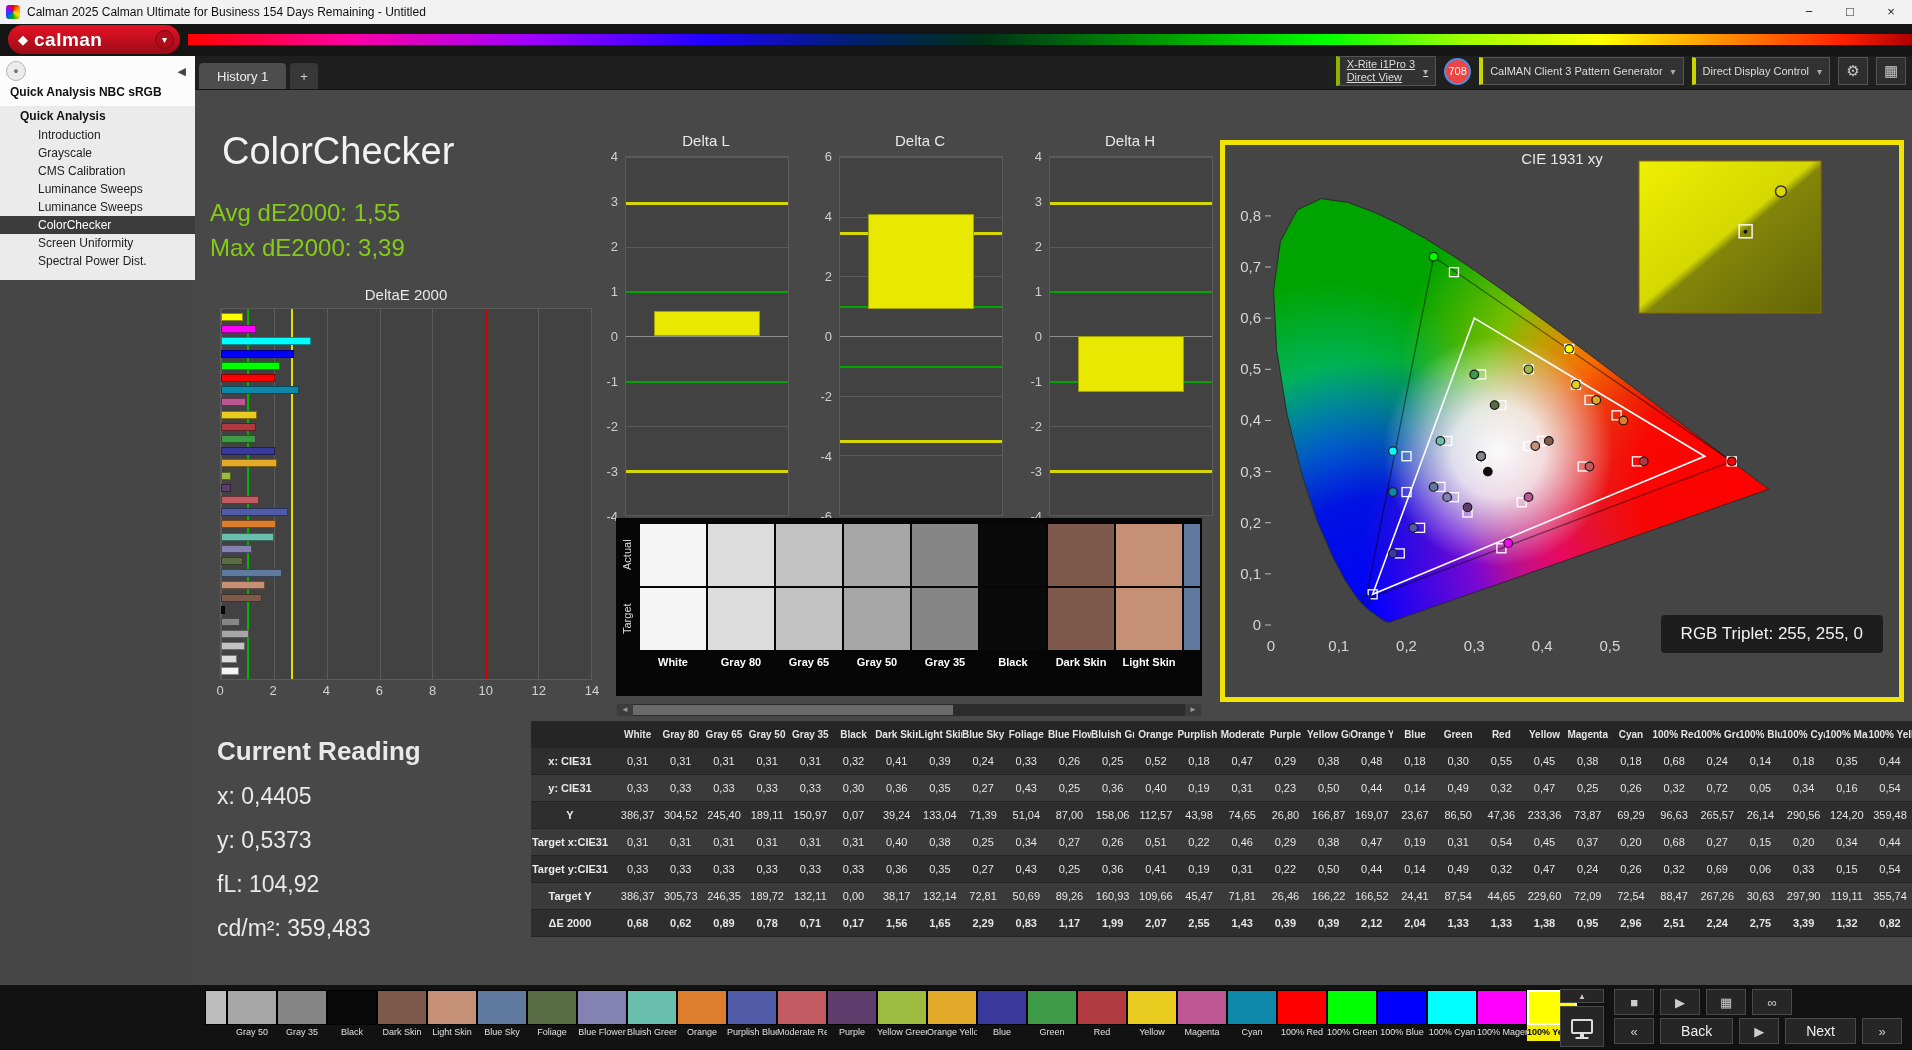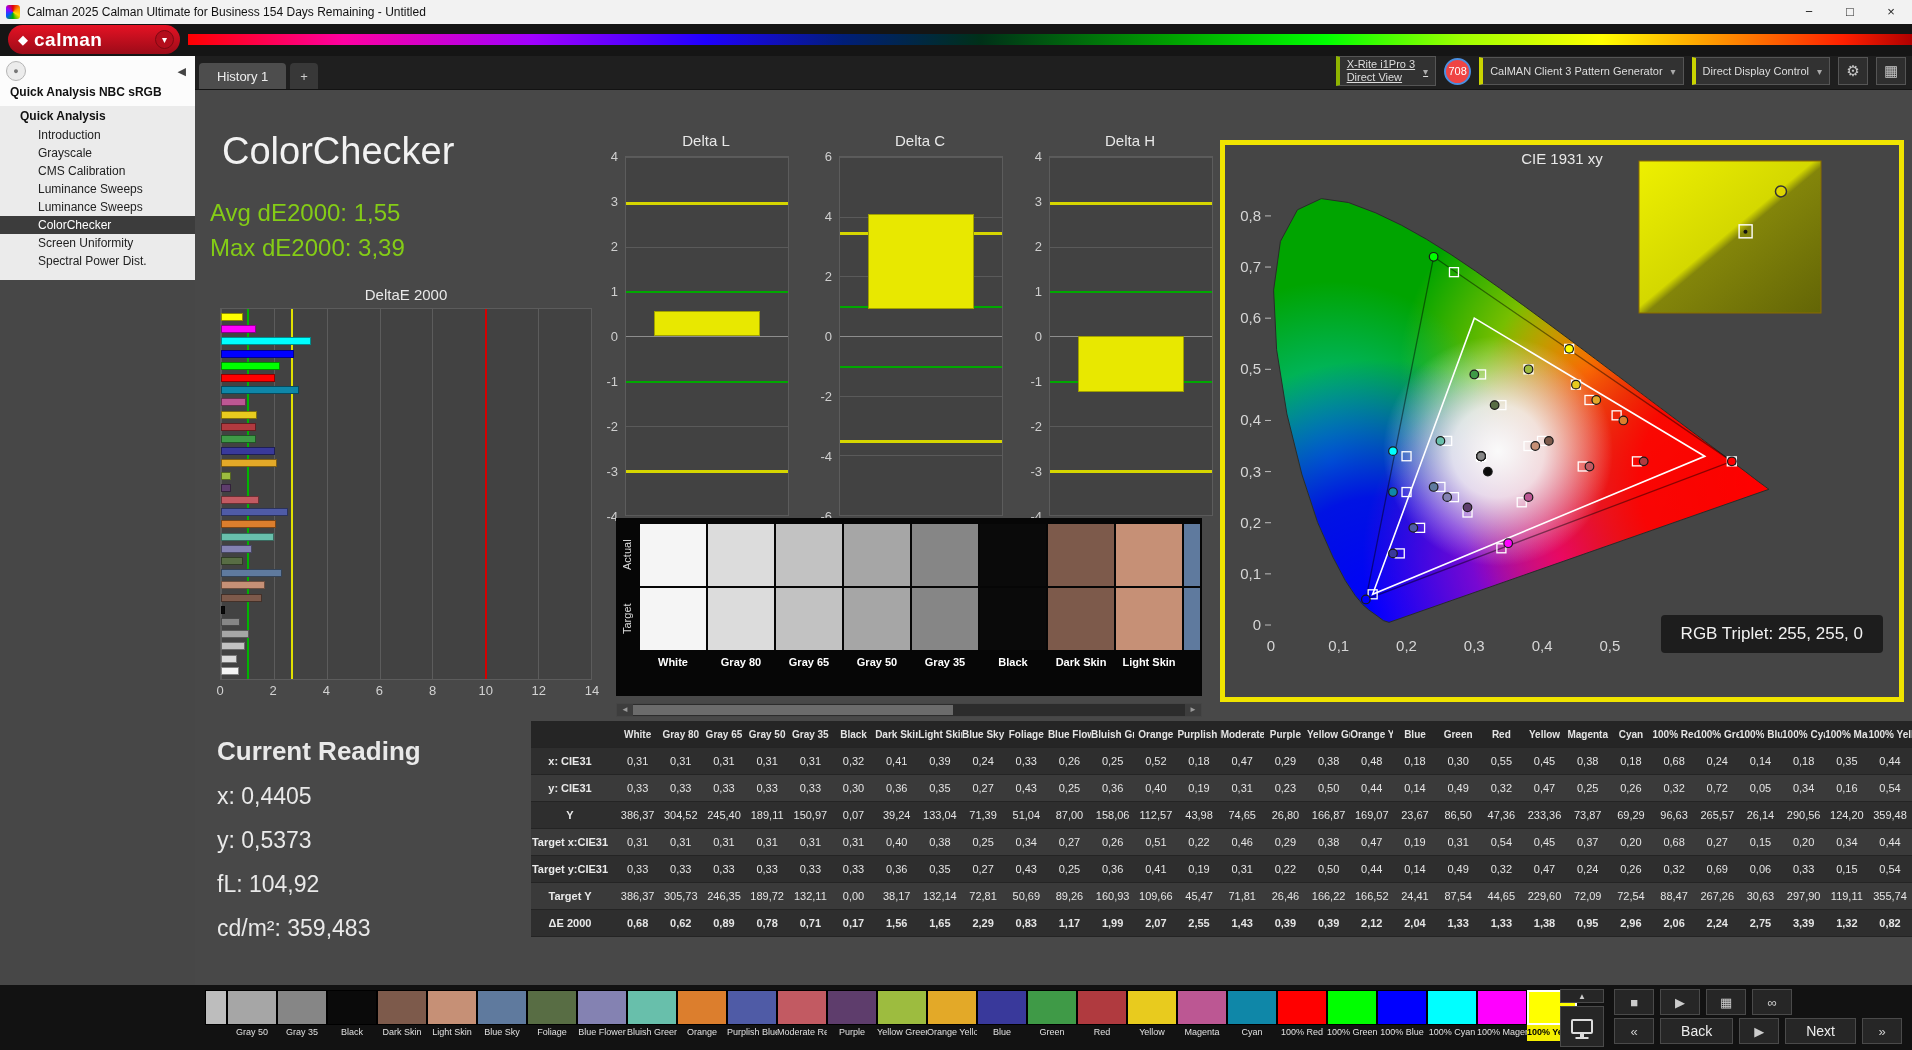--- a/index.html
+++ b/index.html
@@ -904,21 +904,21 @@
             <div class="t-cell">1,43</div>
             <div class="t-cell">0,39</div>
             <div class="t-cell">0,39</div>
             <div class="t-cell">2,12</div>
             <div class="t-cell">2,04</div>
             <div class="t-cell">1,33</div>
             <div class="t-cell">1,33</div>
             <div class="t-cell">1,38</div>
             <div class="t-cell">0,95</div>
             <div class="t-cell">2,96</div>
-            <div class="t-cell">2,06</div>
+            <div class="t-cell">2,51</div>
             <div class="t-cell">2,24</div>
             <div class="t-cell">2,75</div>
             <div class="t-cell">3,39</div>
             <div class="t-cell">1,32</div>
             <div class="t-cell">0,82</div>
           </div>
         </div>
     </div>
   </div>
 </div>

